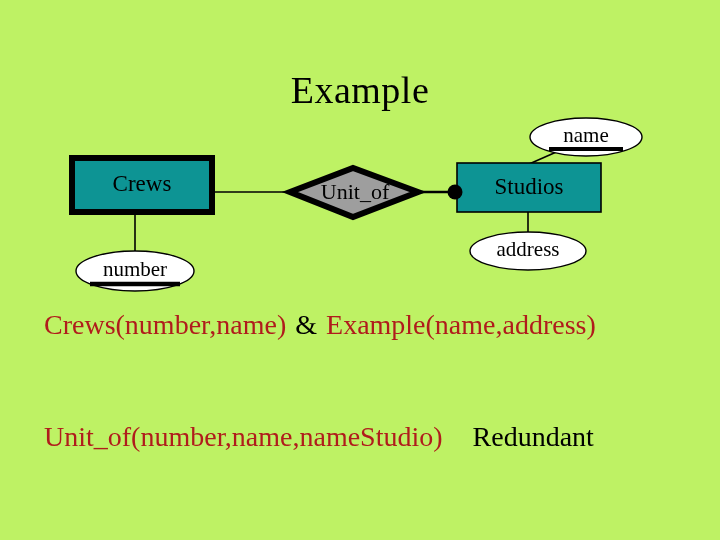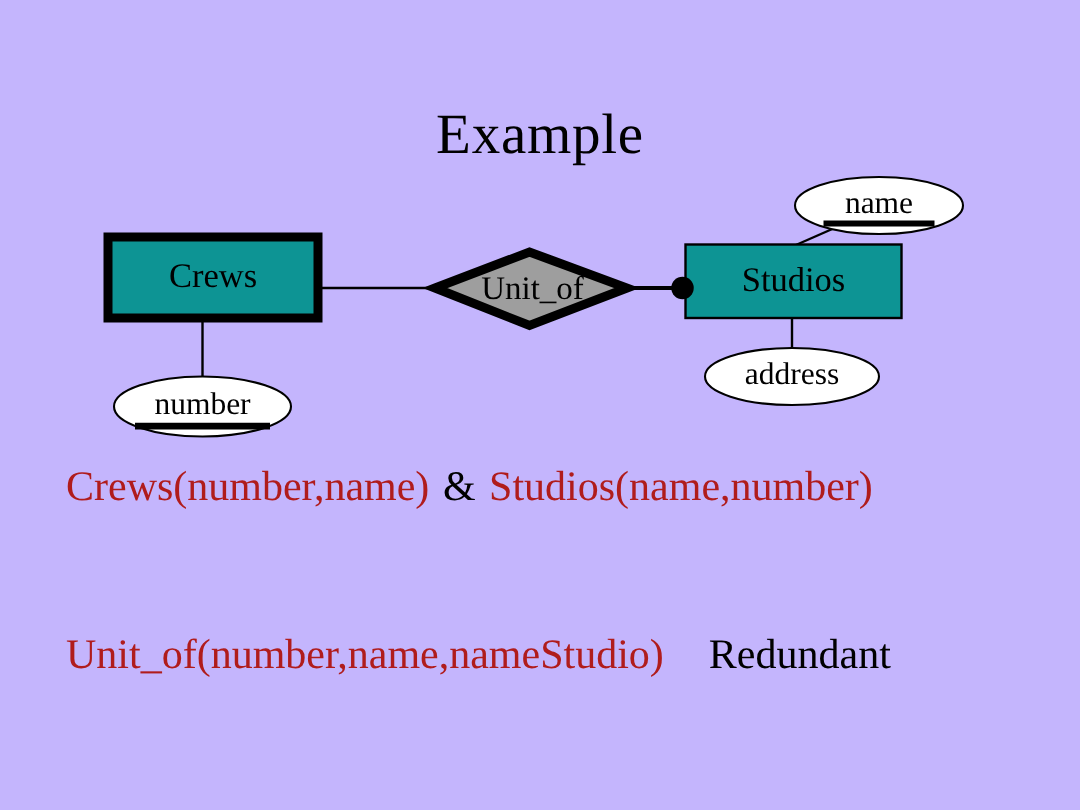--- a/index.html
+++ b/index.html
@@ -4,21 +4,21 @@
 <style>
   html, body {
     margin: 0;
     padding: 0;
     background: #ffffff;
   }
   #slide {
     position: relative;
     width: 720px;
     height: 540px;
-    background: #c4b5fd;
+    background: #bef264;
     overflow: hidden;
     font-family: "Liberation Serif", "DejaVu Serif", serif;
   }
 
   
   #title {
     position: absolute;
     left: 0;
     top: 68px;
     width: 720px;
@@ -108,20 +108,20 @@
     <text class="shape-label entity-label" x="142" y="186">Crews</text>
 
     <rect x="457" y="163" width="144" height="49" fill="#0d9494" stroke="#000000" stroke-width="1.6"></rect>
     <text class="shape-label entity-label" x="529" y="189">Studios</text>
 
     <circle cx="455" cy="192" r="7.5" fill="#000000"></circle>
 
   </svg>
 
   <div class="schema-line" id="schema-line-1">
-    <span class="red-text">Crews(number,name)</span><span class="amp-gap"></span><span class="black-text">&amp;</span><span class="amp-gap"></span><span class="red-text">Studios(name,number)</span>
+    <span class="red-text">Crews(number,name)</span><span class="amp-gap"></span><span class="black-text">&amp;</span><span class="amp-gap"></span><span class="red-text">Example(name,address)</span>
   </div>
 
   <div class="schema-line" id="schema-line-2">
     <span class="red-text">Unit_of(number,name,nameStudio)</span><span class="wide-gap"></span><span class="black-text">Redundant</span>
   </div>
 
 </div>
 
 </body></html>

